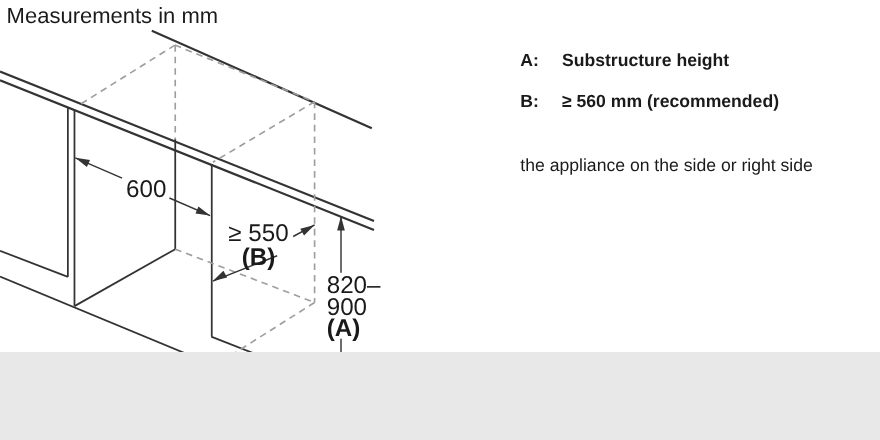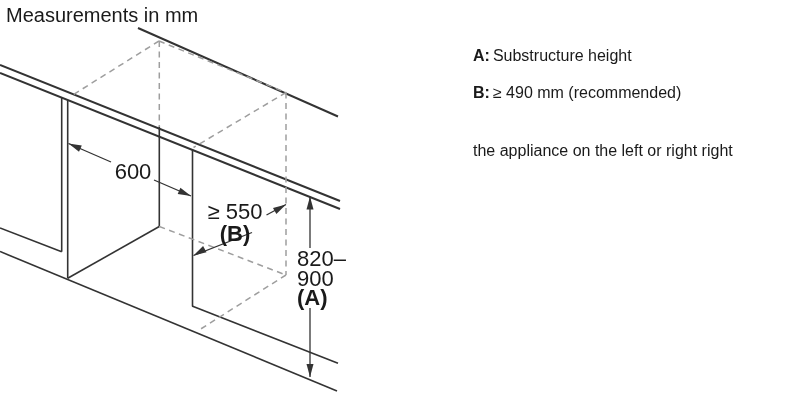--- a/index.html
+++ b/index.html
@@ -4,21 +4,21 @@
 <style>
   :root{
     --c-line:#333333;
     --c-dash:#9e9e9e;
     --c-text:#1a1a1a;
     --c-bg:#ffffff;
   }
   *{margin:0;padding:0;box-sizing:border-box;}
   body{font-family:"Liberation Sans",sans-serif;background:#e8e8e8;}
   .stage{
-    position:relative;width:800px;height:400px;background:var(--c-bg);
+    position:relative;width:800px;height:320px;background:var(--c-bg);
     overflow:hidden;
   }
   .page-title{
     position:absolute;left:6px;top:4px;font-size:20px;line-height:23px;
     color:var(--c-text);letter-spacing:0px;
   }
   .diagram-svg{position:absolute;left:0;top:0;}
   .ln{stroke:var(--c-line);fill:none;stroke-width:1.6px;stroke-linecap:butt;}
   .ln-thick{stroke-width:2px;}
   .ln-dim{stroke-width:1.3px;}
@@ -27,21 +27,21 @@
   .dim-label{
     font-family:"Liberation Sans",sans-serif;font-size:22px;fill:var(--c-text);
   }
   .dim-label.bold{font-weight:bold;}
   .legend{
     position:absolute;left:473px;top:0;width:320px;color:var(--c-text);
     font-size:16px;
   }
   .legend-row{position:absolute;left:0;line-height:20px;white-space:nowrap;}
   .legend-row .key{font-weight:bold;}
-  .legend-row .val{margin-left:3px;}
+  .legend-row .val{margin-left:21px;font-weight:bold;}
   .legend-row-a{top:46px;}
   .legend-row-b{top:83px;}
   .legend-note{position:absolute;left:0;top:143px;line-height:16.5px;}
   .legend-note span{display:block;white-space:nowrap;}
 </style>
 </head>
 <body>
 
 <div class="stage">
 
@@ -102,20 +102,20 @@
       <text class="dim-label" x="297" y="286">900</text>
       <text class="dim-label bold" x="297" y="305">(A)</text>
     </g>
   </svg>
 
   <div class="legend">
     <div class="legend-row legend-row-a">
       <span class="key">A:</span><span class="val">Substructure height</span>
     </div>
     <div class="legend-row legend-row-b">
-      <span class="key">B:</span><span class="val">≥ 490 mm (recommended)</span>
+      <span class="key">B:</span><span class="val">≥ 560 mm (recommended)</span>
     </div>
     <div class="legend-note">
-      <span>the appliance on the left or right right</span>
+      <span>the appliance on the side or right side</span>
     </div>
   </div>
 
 </div>
 
 </body></html>

